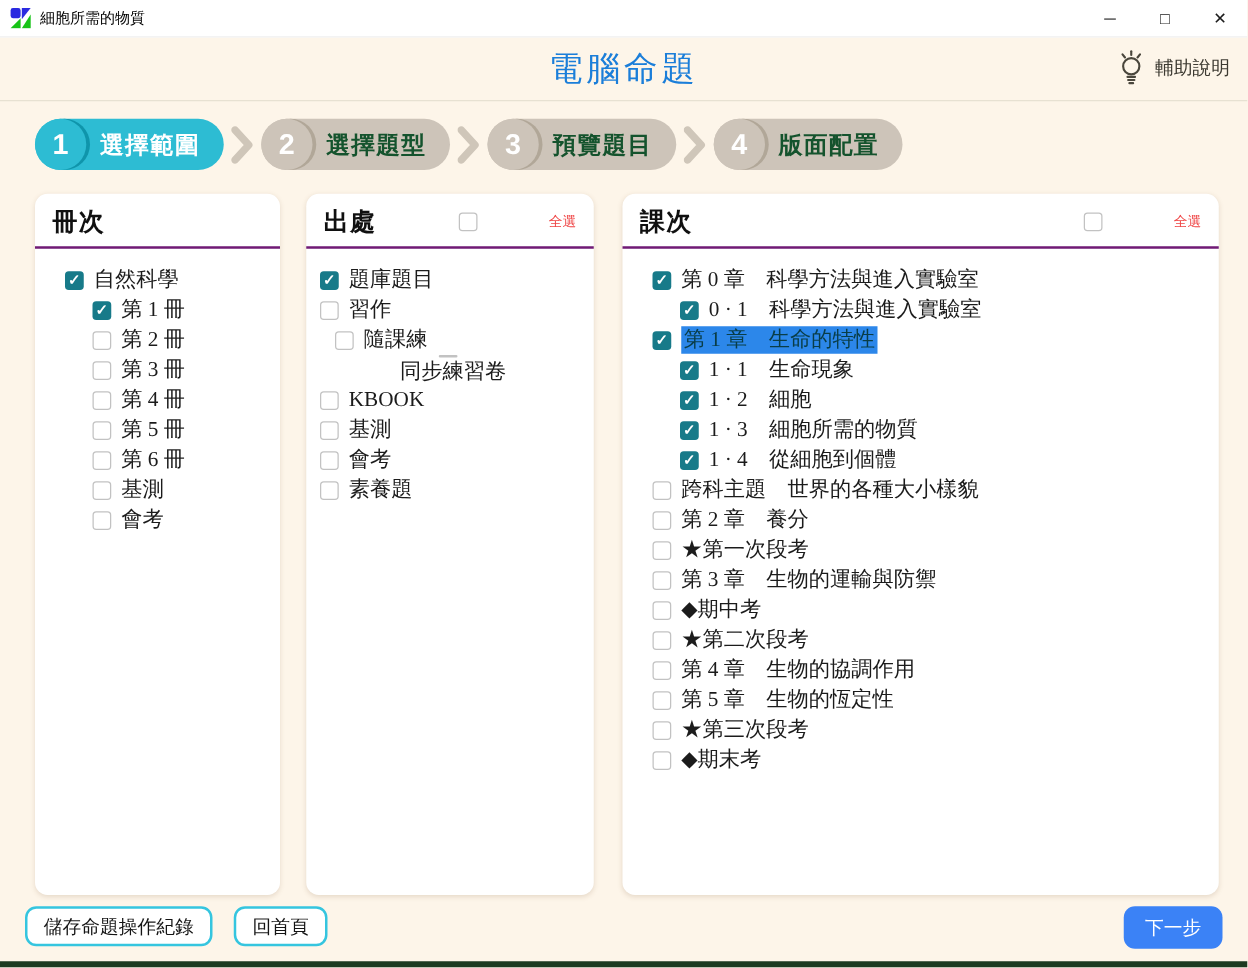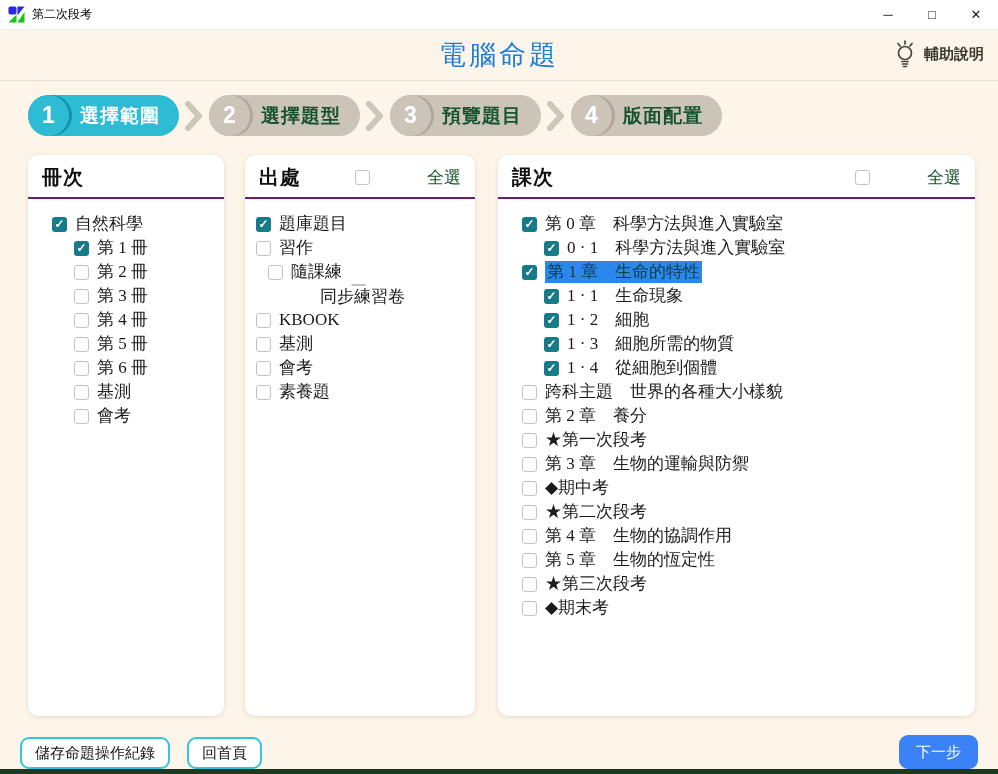--- a/index.html
+++ b/index.html
@@ -26,21 +26,21 @@
   .header{
     position:absolute;top:30px;left:0;right:0;height:50px;
     display:flex;align-items:center;justify-content:center;
     border-bottom:1px solid #e7e1d2;
   }
   .header-title{font-size:27px;font-weight:normal;color:#1b7ed9;letter-spacing:3px;}
   .help{
     position:absolute;right:14px;top:40px;display:flex;align-items:center;gap:6px;
     background:transparent;border:none;padding:0;cursor:default;
   }
-  .help-label{font-size:15px;font-weight:700;color:#3d3a32;}
+  .help-label{font-size:15px;font-weight:400;color:#3d3a32;}
   
   .steps{position:absolute;top:95px;left:28px;display:flex;align-items:center;height:41px;}
   .step-pill{display:flex;align-items:center;height:41px;border-radius:21px;padding-right:19px;}
   .step-pill.active{background:#2dbcd3;}
   .step-pill.inactive{background:#cdc4b9;}
   .step-circle{
     width:41px;height:41px;border-radius:50%;display:flex;align-items:center;justify-content:center;
     font-size:23px;font-weight:bold;color:#fff;margin-right:11px;box-sizing:border-box;
   }
   .active .step-circle{background:#2dbcd3;box-shadow:3px 0 0 0 #0f95ab;}
@@ -57,21 +57,21 @@
   #panel-volume{left:28px;width:196px;}
   #panel-source{left:245px;width:230px;}
   #panel-lesson{left:498px;width:477px;}
   .panel-header{
     display:flex;align-items:center;justify-content:space-between;
     padding:8px 14px 6px 14px;border-bottom:2px solid #701a75;height:28px;
   }
   .panel-title{font-size:20px;font-weight:bold;color:#101010;letter-spacing:1px;}
   .select-all{display:flex;align-items:center;gap:5px;}
   .select-all-label{
-    font-size:17px;color:#14532d;
+    font-size:11px;color:#ef4444;
     font-family:"Liberation Serif","DejaVu Serif",serif;
     margin-left:44px;
   }
   .list{
     padding:13px 6px 6px 24px;
     font-family:"Liberation Serif","DejaVu Serif",serif;
   }
   #panel-source .list{padding-left:11px;}
   .row{display:flex;align-items:center;height:24px;}
   .cb{
@@ -81,21 +81,21 @@
   .cb.checked{
     background:#177a89;color:#fff;font-size:12px;font-weight:bold;line-height:15px;
     font-family:"Liberation Sans",sans-serif;
   }
   .cb.unchecked{background:#fff;border:1px solid #c2c2c2;}
   .lbl{font-size:17px;color:#1b1b1b;white-space:nowrap;line-height:22px;}
   .lbl.highlighted{background:#2c87ea;color:#093d47;padding:0 2px;}
   
   .footer{
     position:absolute;left:0;right:0;bottom:5px;height:44px;
-    display:flex;align-items:flex-end;padding:0 20px;gap:17px;box-sizing:border-box;
+    display:flex;align-items:flex-start;padding:0 20px;gap:17px;box-sizing:border-box;
   }
   .btn-outline{
     background:#fff;border:2px solid #35c5df;border-radius:9px;color:#141414;
     font-size:15px;height:32px;padding:0 13px;display:flex;align-items:center;
     font-family:"Liberation Sans",sans-serif;cursor:default;
   }
   .btn-primary{
     margin-left:auto;background:#3b82f6;border:none;border-radius:9px;color:#fff;
     font-size:15px;height:34px;padding:0 17px;display:flex;align-items:center;
     font-family:"Liberation Sans",sans-serif;cursor:default;
@@ -107,21 +107,21 @@
 
 <div class="titlebar">
   <span style="display:flex;">
     <svg width="17" height="17" viewBox="0 0 18 18">
       <rect x="0.5" y="0.5" width="8.5" height="8.5" rx="2" fill="#2a2ae0"></rect>
       <polygon points="0.5,17.5 9,9 9,17.5" fill="#17c317"></polygon>
       <polygon points="10,0.5 17.5,0.5 10,10" fill="#2a2ae0"></polygon>
       <polygon points="10,17.5 17.5,6 17.5,17.5" fill="#17c317"></polygon>
     </svg>
   </span>
-  <span class="app-title">第二次段考</span>
+  <span class="app-title">細胞所需的物質</span>
   <div class="win-controls">
     <button class="win-btn">─</button>
     <button class="win-btn">□</button>
     <button class="win-btn">✕</button>
   </div>
 </div>
 
 <div class="header">
   <span class="header-title">電腦命題</span>
 </div>

